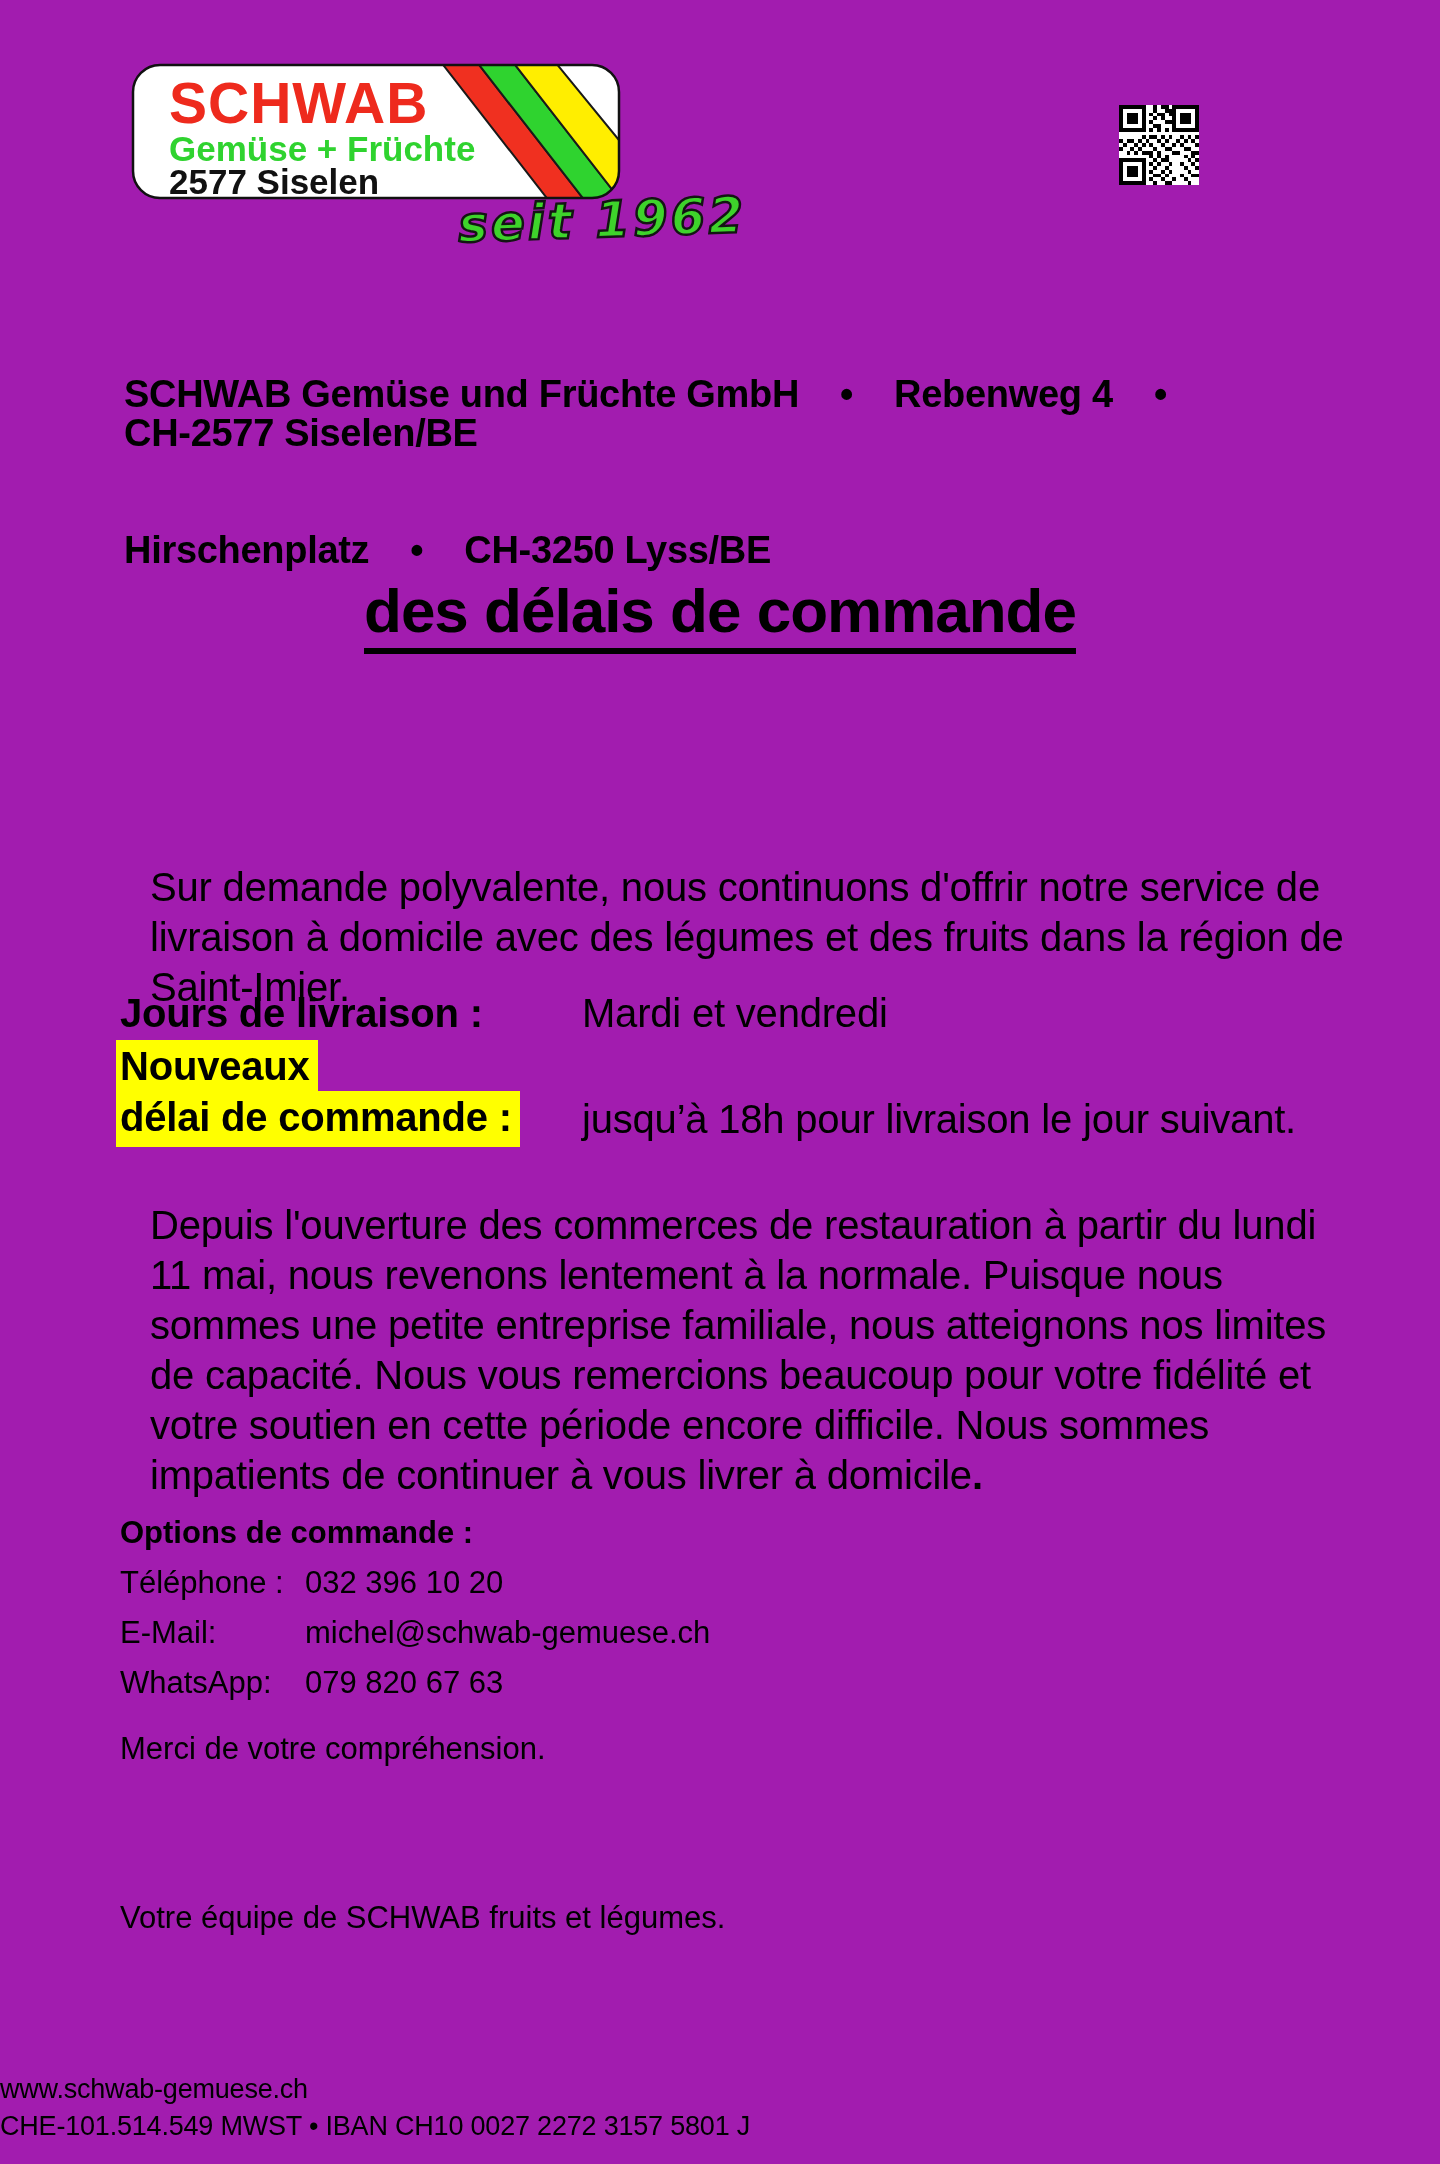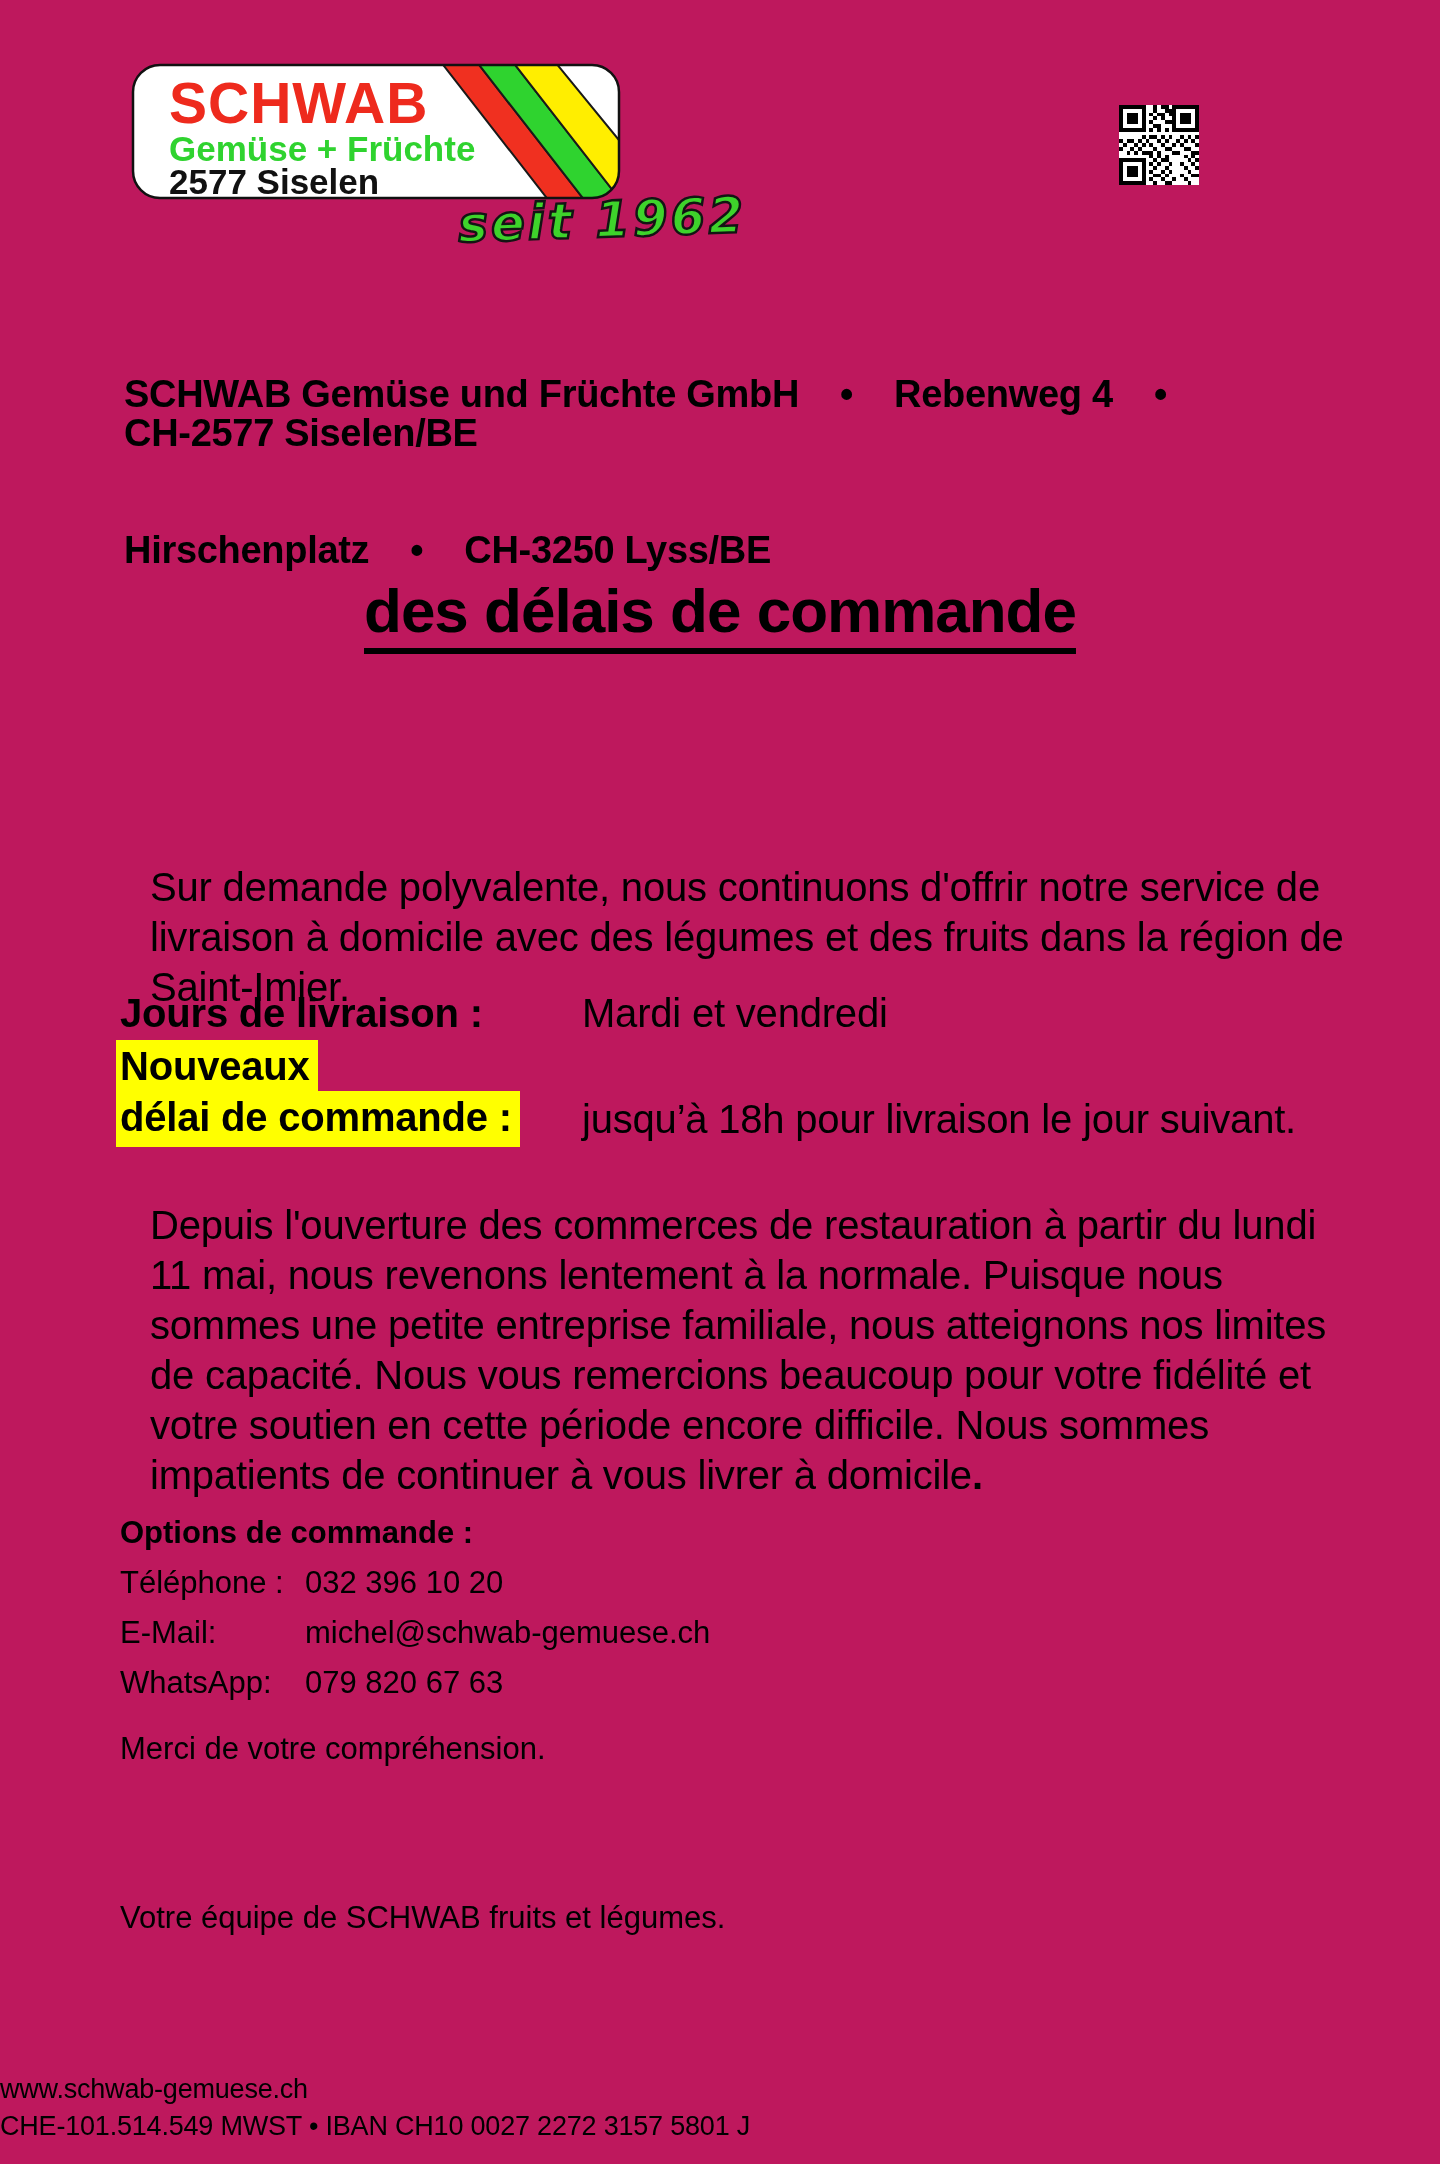--- a/index.html
+++ b/index.html
@@ -1,17 +1,17 @@
 <!DOCTYPE html>
 <html><head>
 <meta charset="utf-8">
 <style>
   html,body { margin:0; padding:0; background:#ffffff; }
   .page {
-    position:relative; width:1440px; height:2164px; background:#be185d;
+    position:relative; width:1440px; height:2164px; background:#a21caf;
     font-family:"Liberation Sans","DejaVu Sans",sans-serif; color:#000;
     overflow:hidden;
   }
 
   
   .logo-wrap { position:absolute; left:131px; top:63px; width:600px; height:200px; }
   .logo-svg { position:absolute; left:0; top:0; }
   .since-badge {
     position:absolute; left:327px; top:128px;
     font-family:"DejaVu Sans",sans-serif;

